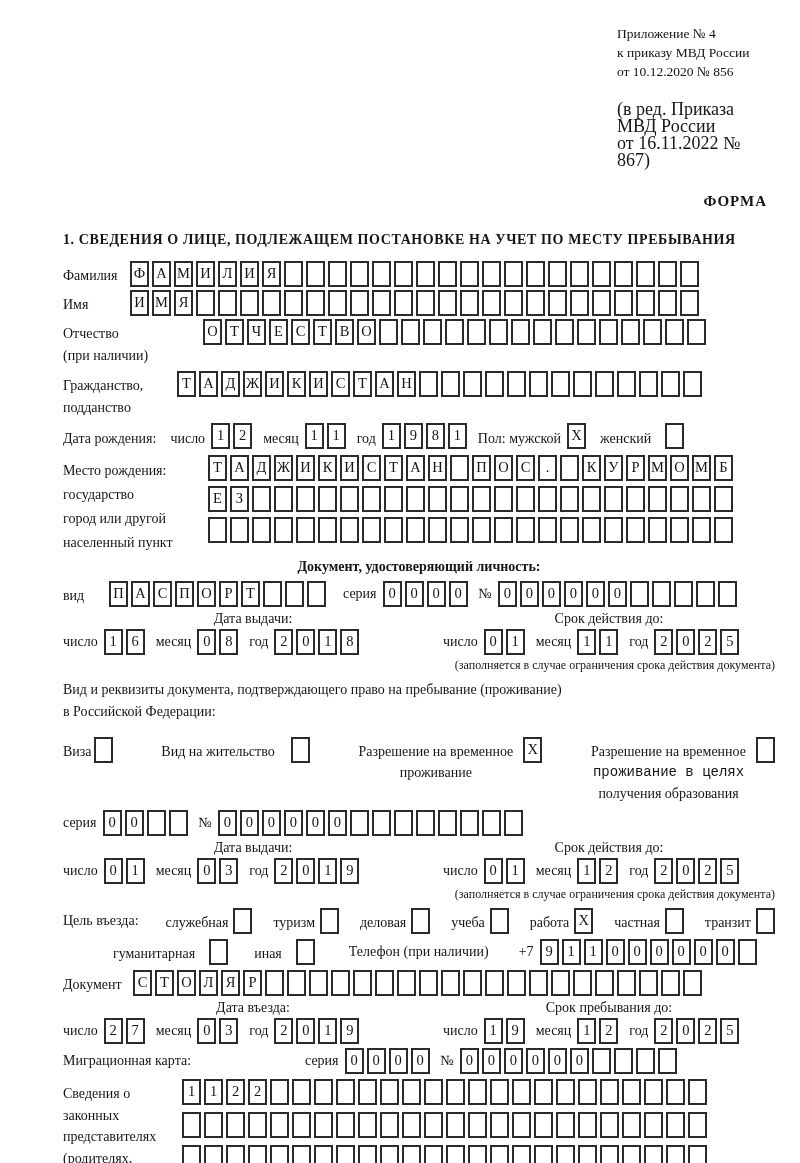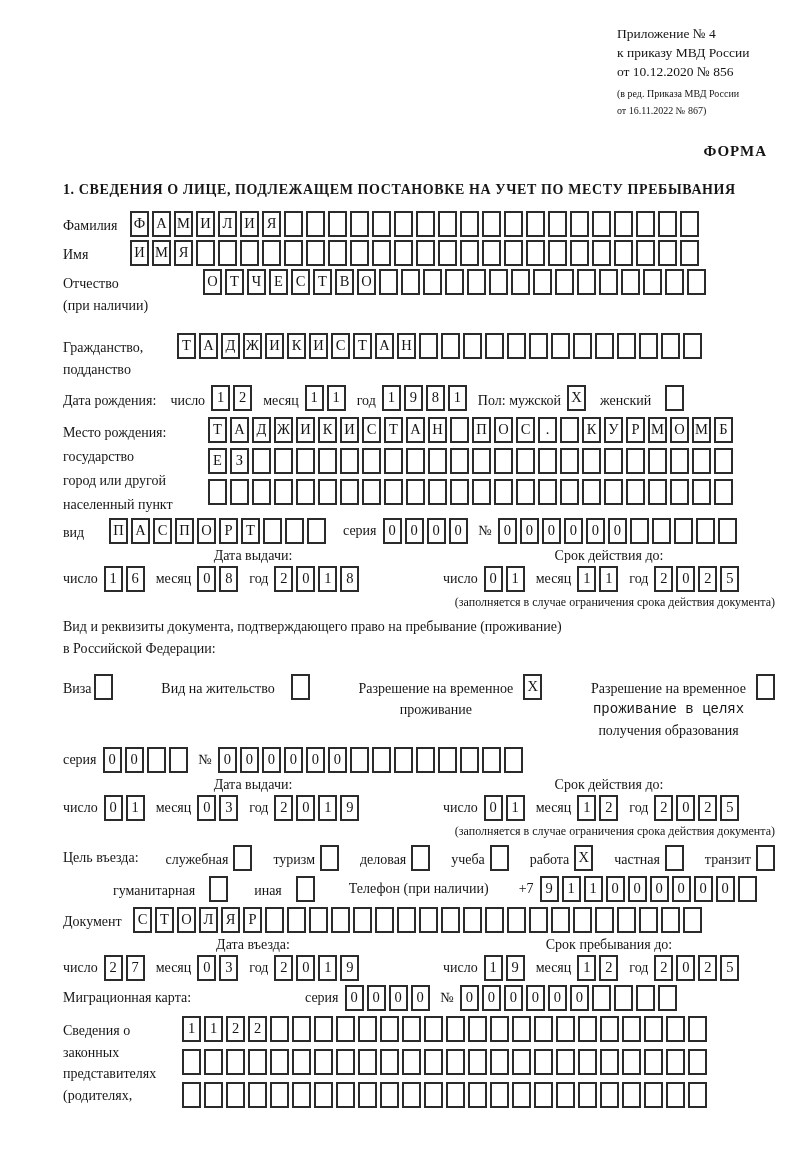--- a/index.html
+++ b/index.html
@@ -7,21 +7,21 @@
   body {
     width: 800px; height: 1163px; overflow: hidden;
     color: #151515;
     font-family: "Liberation Serif", "DejaVu Serif", serif;
     font-size: 14px;
   }
   .page { padding: 24px 25px 0 63px; width: 800px; }
 
   
   .appendix { margin-left: 554px; font-size: 13.5px; line-height: 19px; }
-  .edition  { margin-left: 554px; font-size: 10px; line-height: 17px; margin-top: 4px; }
+  .edition  { margin-left: 554px; font-size: 18px; line-height: 17px; margin-top: 20px; }
   .forma { text-align: right; padding-right: 8px; font-weight: bold; font-size: 15px; letter-spacing: 1px; margin-top: 24px; }
 
   .title { text-align: center; font-weight: bold; font-size: 14.5px; line-height: 22px; margin-top: 22px; }
   .title-underline { display: inline-block; width: 58px; height: 13px; border-bottom: 2px solid #333; margin-left: 10px; }
   .sec-heading { font-weight: bold; font-size: 14px; letter-spacing: 0.6px; margin-top: 22px; margin-bottom: 13px; white-space: nowrap; }
 
   .row { display: flex; align-items: flex-start; margin-bottom: 3px; }
   .lblcol { flex: none; line-height: 22px; padding-top: 4px; }
   .w67  { width: 67px; }  .w114 { width: 114px; } .w140 { width: 140px; }
   .w145 { width: 145px; } .w119 { width: 119px; } .w46  { width: 46px; }
@@ -130,21 +130,21 @@
         <span class="cell"></span>
         <span class="cell"></span>
         <span class="cell"></span>
         <span class="cell"></span>
         <span class="cell"></span>
         <span class="cell"></span>
         <span class="cell"></span>
       </div>
   </div>
 
-  <div class="row" style="margin-bottom:16px;">
+  <div class="row" style="margin-bottom:4px;">
     <div class="lblcol w140">
       <div>Отчество</div>
       <div>(при наличии)</div>
     </div>
     <div class="cells">
         <span class="cell">О</span>
         <span class="cell">Т</span>
         <span class="cell">Ч</span>
         <span class="cell">Е</span>
         <span class="cell">С</span>
@@ -309,20 +309,21 @@
           <span class="cell"></span>
           <span class="cell"></span>
           <span class="cell"></span>
           <span class="cell"></span>
           <span class="cell"></span>
           <span class="cell"></span>
         </div>
     </div>
   </div>
 
+  <div class="center-bold">Документ, удостоверяющий личность:</div>
 
   <div class="row">
     <div class="lblcol w46">вид</div>
     <div class="cells">
         <span class="cell">П</span>
         <span class="cell">А</span>
         <span class="cell">С</span>
         <span class="cell">П</span>
         <span class="cell">О</span>
         <span class="cell">Р</span>

